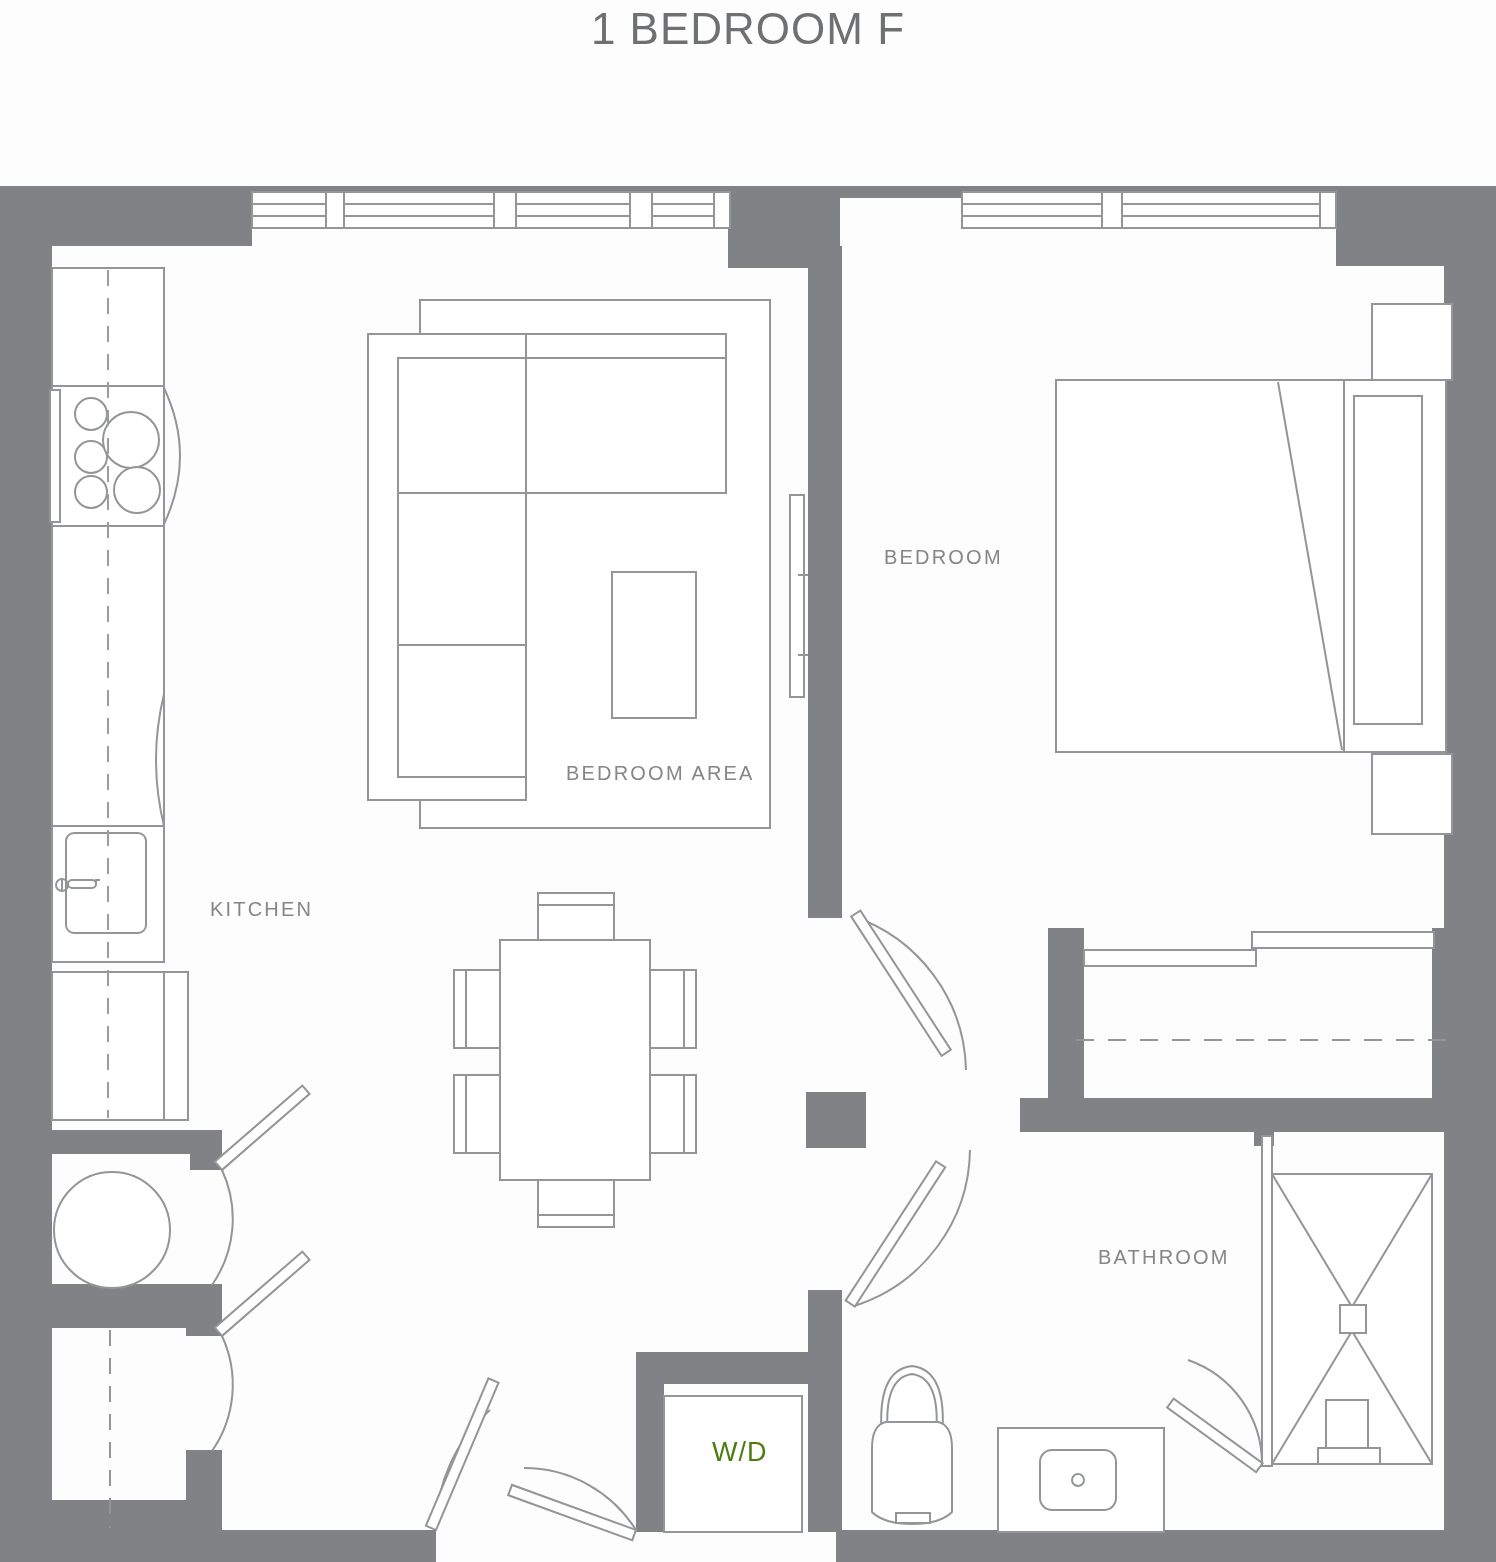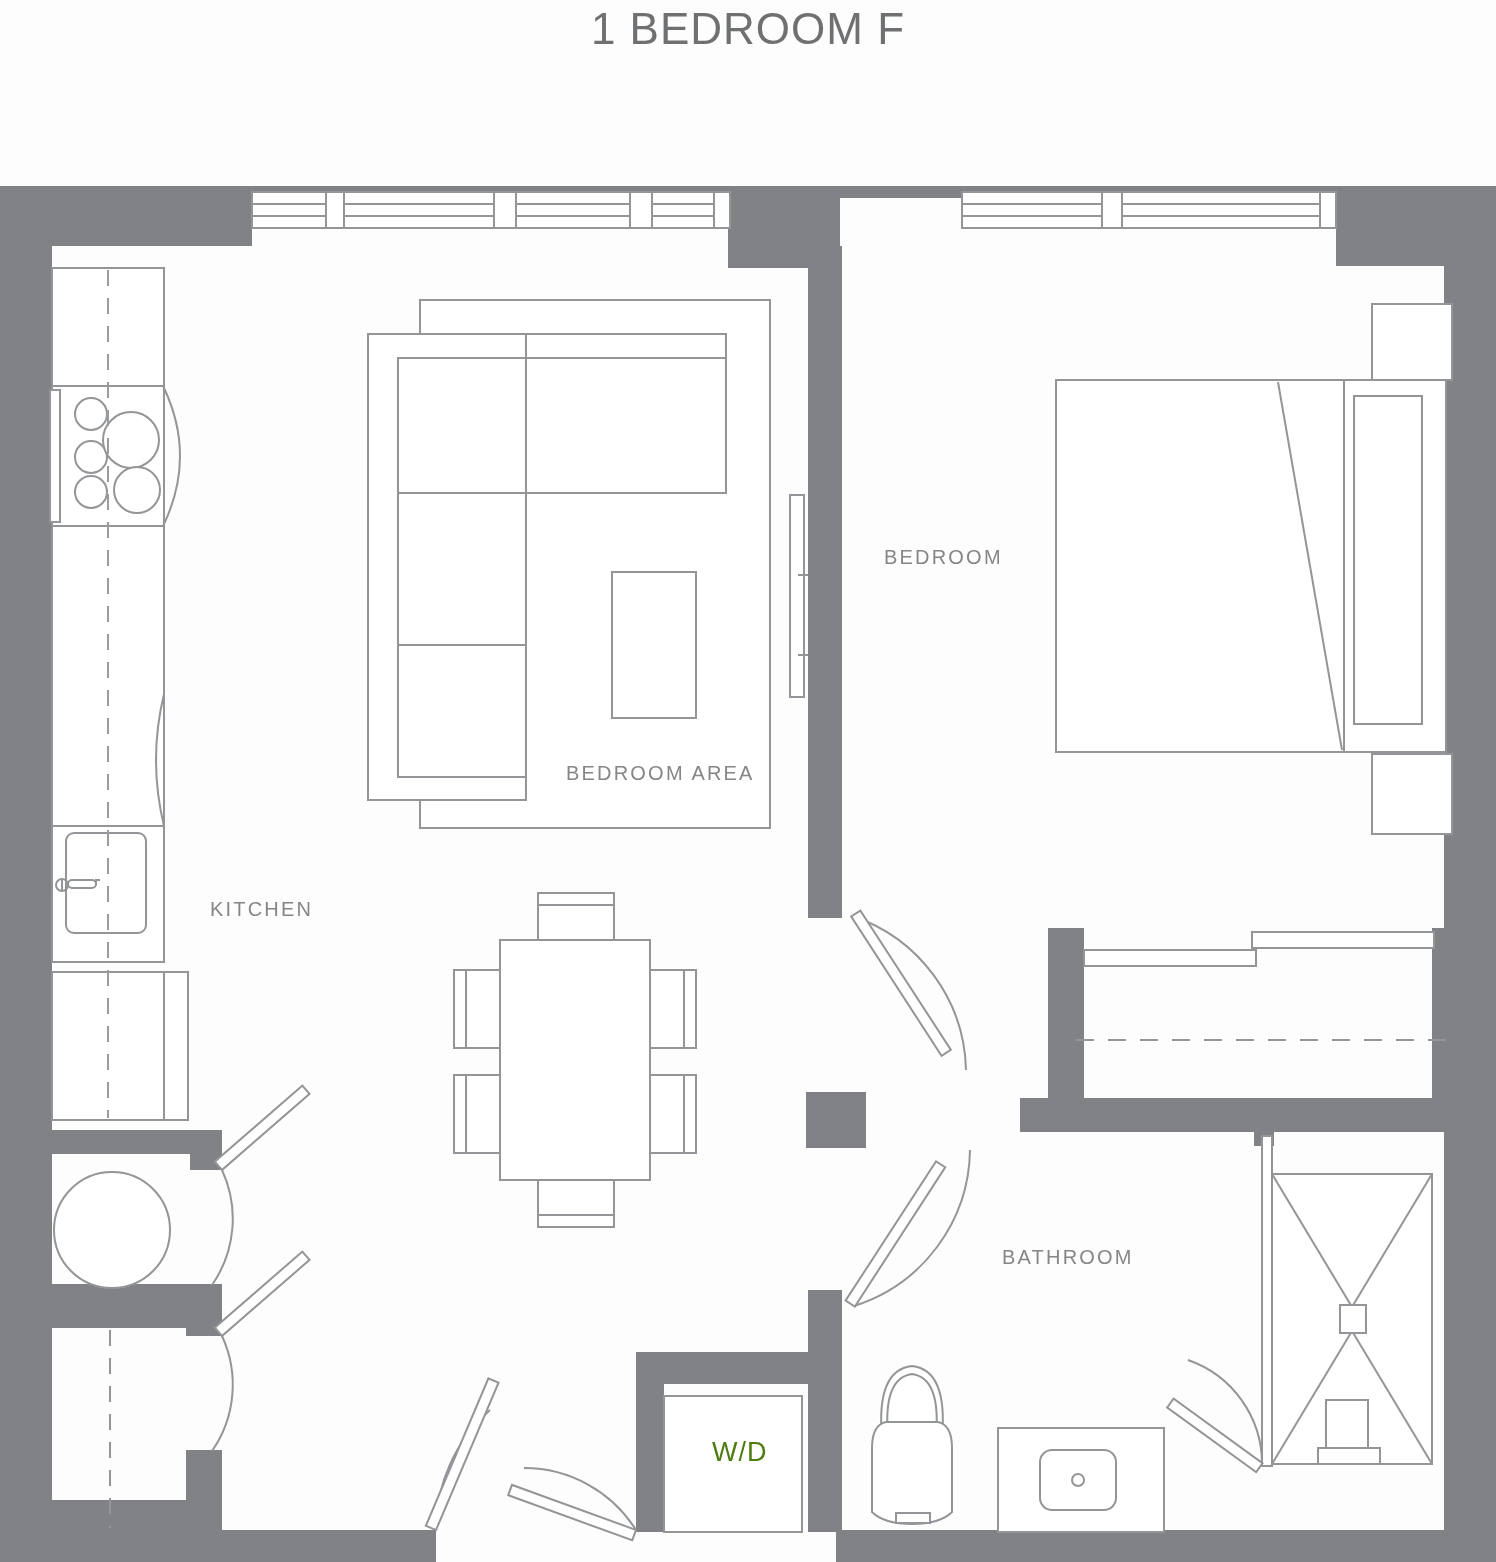--- a/index.html
+++ b/index.html
@@ -355,17 +355,17 @@
     </g>
 
   </svg>
 
   <div class="room-label" style="left:210px; top:866px;margin-top:32px;">KITCHEN</div>
 
   <div class="room-label" style="left:566px; top:762px;">BEDROOM AREA</div>
 
   <div class="room-label" style="left:884px; top:546px;">BEDROOM</div>
 
-  <div class="room-label" style="left:1002px; top:1246px;">BATHROOM</div>
+  <div class="room-label" style="left:1098px; top:1246px;">BATHROOM</div>
 
   <div class="wd-label" style="left:712px; top:1437px;">W/D</div>
 
 </div>
 
 </body></html>

